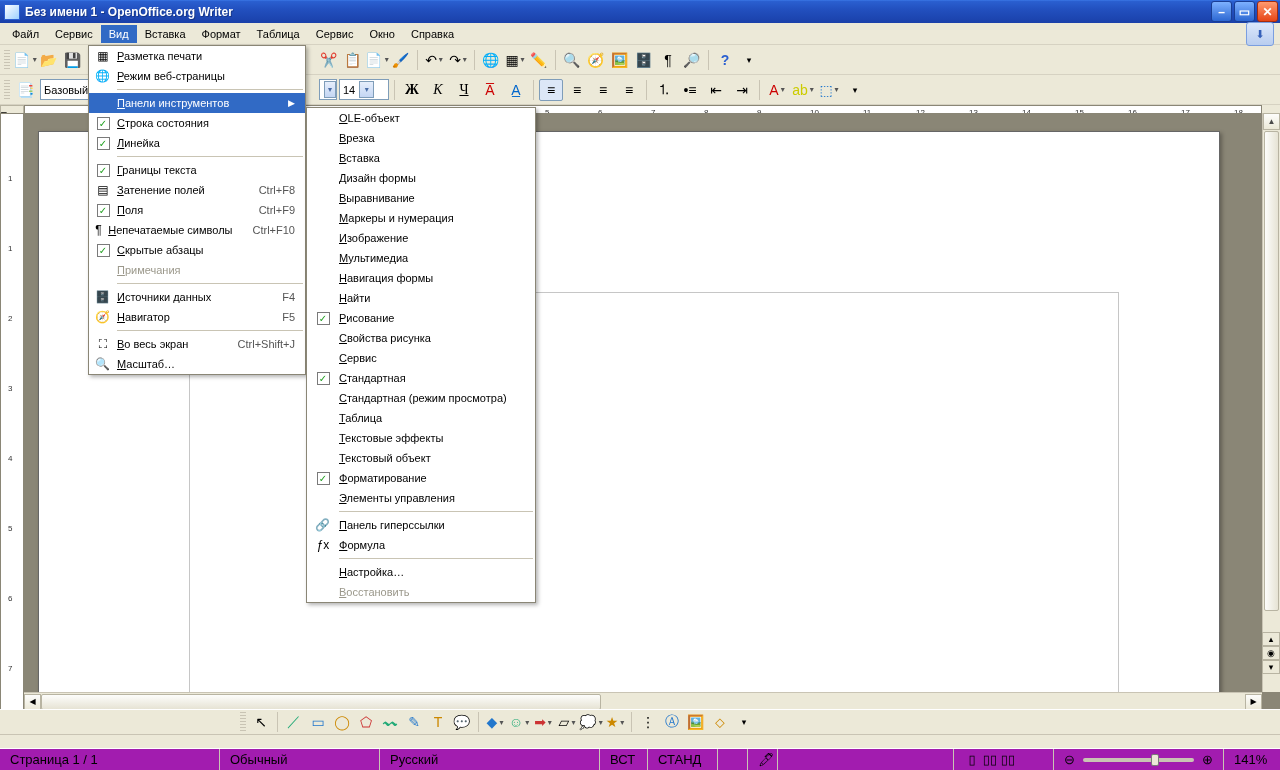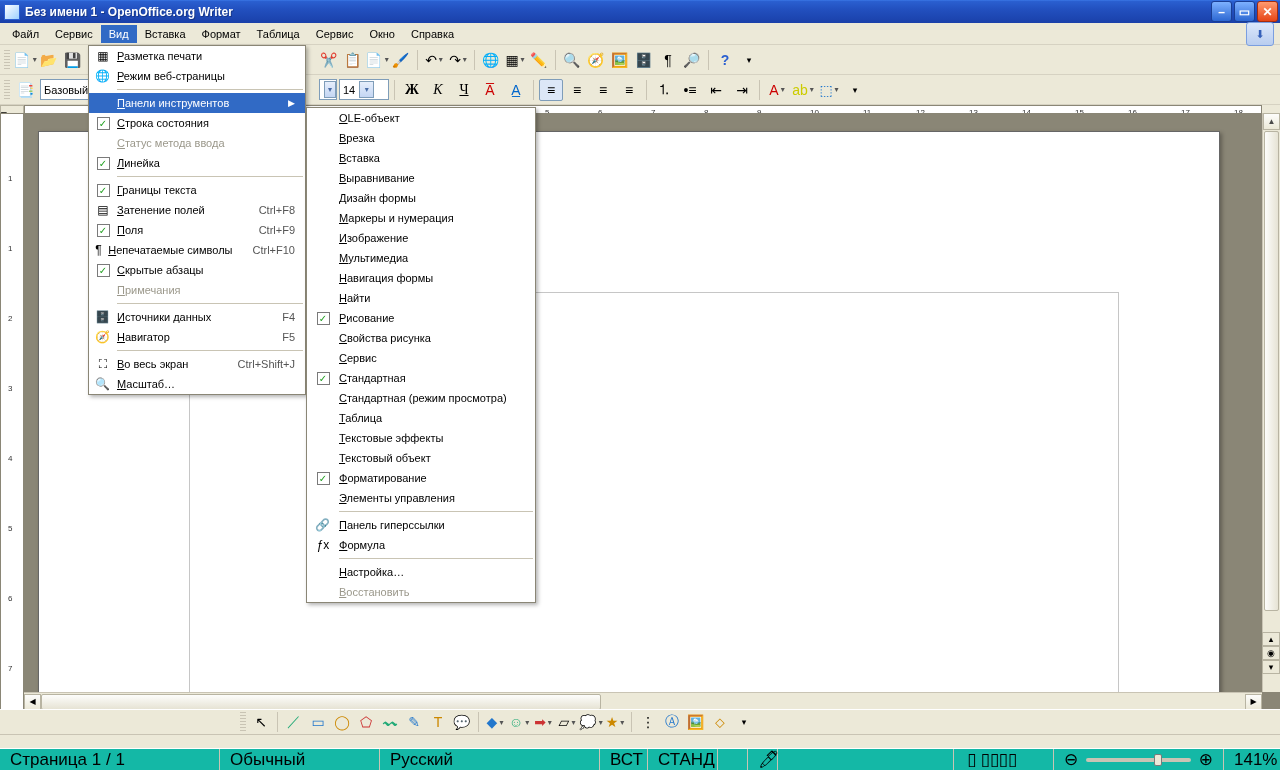--- a/index.html
+++ b/index.html
@@ -74,21 +74,21 @@
   .menu .disabled { color:#9b988b; }
   .menu1 { left:88px; top:45px; width:218px; }
   .menu2 { left:306px; top:107px; width:230px; }
   .menu2 .micon, .menu2 .chk { width:32px; }
   .menu2 .msep { margin-left:32px; }
 
   
   .drawbar { position:absolute; left:0; right:0; bottom:35px; height:26px; background:#ece9d8; border-top:1px solid #fff; border-bottom:1px solid #c9c4b4; display:flex; align-items:center; padding:0 6px 0 240px; gap:2px; }
 
   
-  .statusbar { position:absolute; left:0; right:0; bottom:0; height:22px; background:#14b8a6; border-top:1px solid #fff; display:flex; align-items:stretch; font-size:17px; }
+  .statusbar { position:absolute; left:0; right:0; bottom:0; height:22px; background:#a21caf; border-top:1px solid #fff; display:flex; align-items:stretch; font-size:13px; }
   .statusbar .cell { border-right:1px solid #c9c4b4; display:flex; align-items:center; padding:0 10px; }
   .statusbar .flex { flex:1; }
   .zoom-slider { width:120px; height:4px; background:#c9c4b4; border-radius:2px; position:relative; margin:0 8px; }
   .zoom-slider .zthumb { position:absolute; width:8px; height:12px; background:#ece9d8; border:1px solid #7a7a7a; top:-4px; left:68px; border-radius:2px; }
   .scale-split { position:absolute; left:0; right:0; bottom:57px; height:4px; background:linear-gradient(to right,#b0c7f0,#d7e3f8,#b0c7f0); }
   .ic { width:16px; height:16px; display:inline-flex; align-items:center; justify-content:center; }
 </style>
 </head>
 <body>
 
@@ -250,24 +250,20 @@
       <span class="micon"></span>
       <span class="mlabel"><u>П</u>анели инструментов</span>
       <span class="marrow">▶</span>
     </div>
     <div class="mrow">
       <span class="chk">
         <span class="box">✓</span>
       </span>
       <span class="mlabel"><u>С</u>трока состояния</span>
     </div>
-    <div class="mrow disabled">
-      <span class="micon"></span>
-      <span class="mlabel"><u>С</u>татус метода ввода</span>
-    </div>
     <div class="mrow">
       <span class="chk">
         <span class="box">✓</span>
       </span>
       <span class="mlabel"><u>Л</u>инейка</span>
     </div>
     <div class="msep"></div>
     <div class="mrow">
       <span class="chk">
         <span class="box">✓</span>
@@ -332,25 +328,25 @@
     <div class="mrow">
       <span class="micon"></span>
       <span class="mlabel"><u>В</u>резка</span>
     </div>
     <div class="mrow">
       <span class="micon"></span>
       <span class="mlabel"><u>В</u>ставка</span>
     </div>
     <div class="mrow">
       <span class="micon"></span>
+      <span class="mlabel"><u>Д</u>изайн формы</span>
+    </div>
+    <div class="mrow">
+      <span class="micon"></span>
       <span class="mlabel"><u>В</u>ыравнивание</span>
-    </div>
-    <div class="mrow">
-      <span class="micon"></span>
-      <span class="mlabel"><u>Д</u>изайн формы</span>
     </div>
     <div class="mrow">
       <span class="micon"></span>
       <span class="mlabel"><u>М</u>аркеры и нумерация</span>
     </div>
     <div class="mrow">
       <span class="micon"></span>
       <span class="mlabel"><u>И</u>зображение</span>
     </div>
     <div class="mrow">

